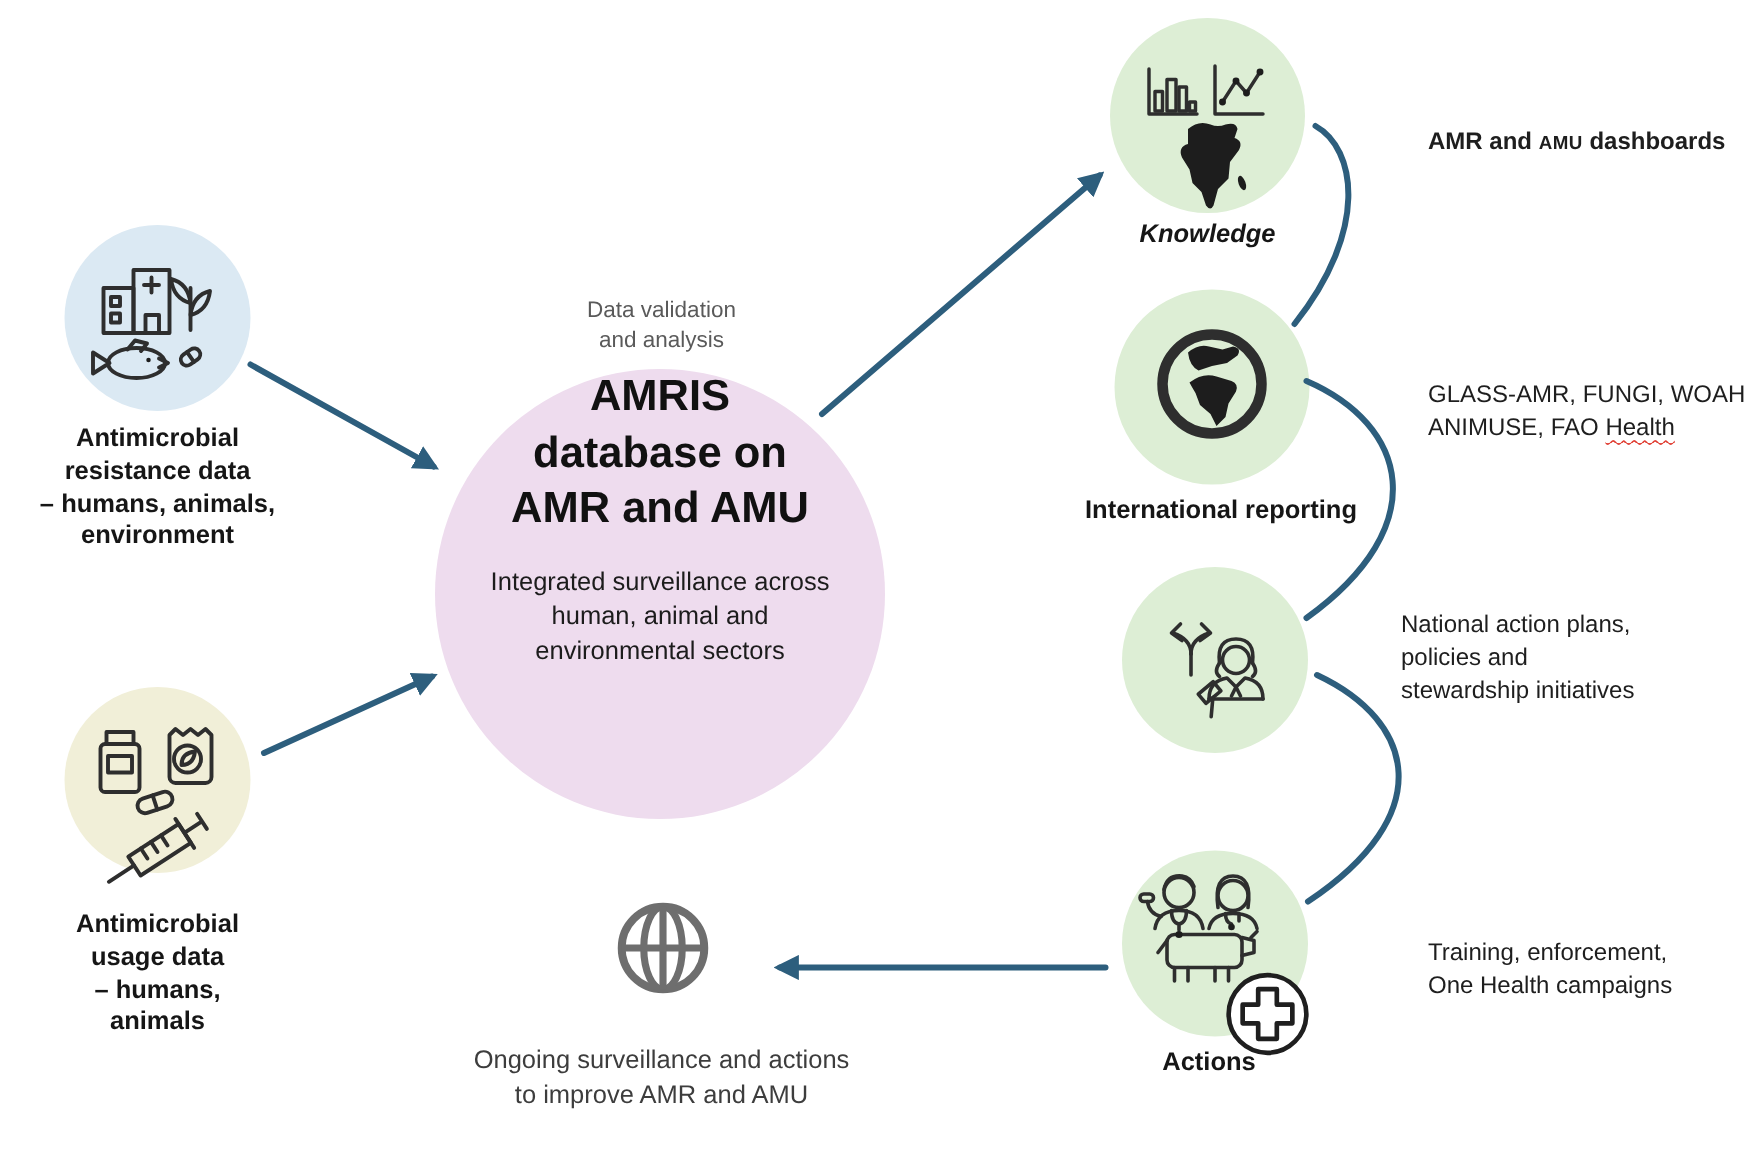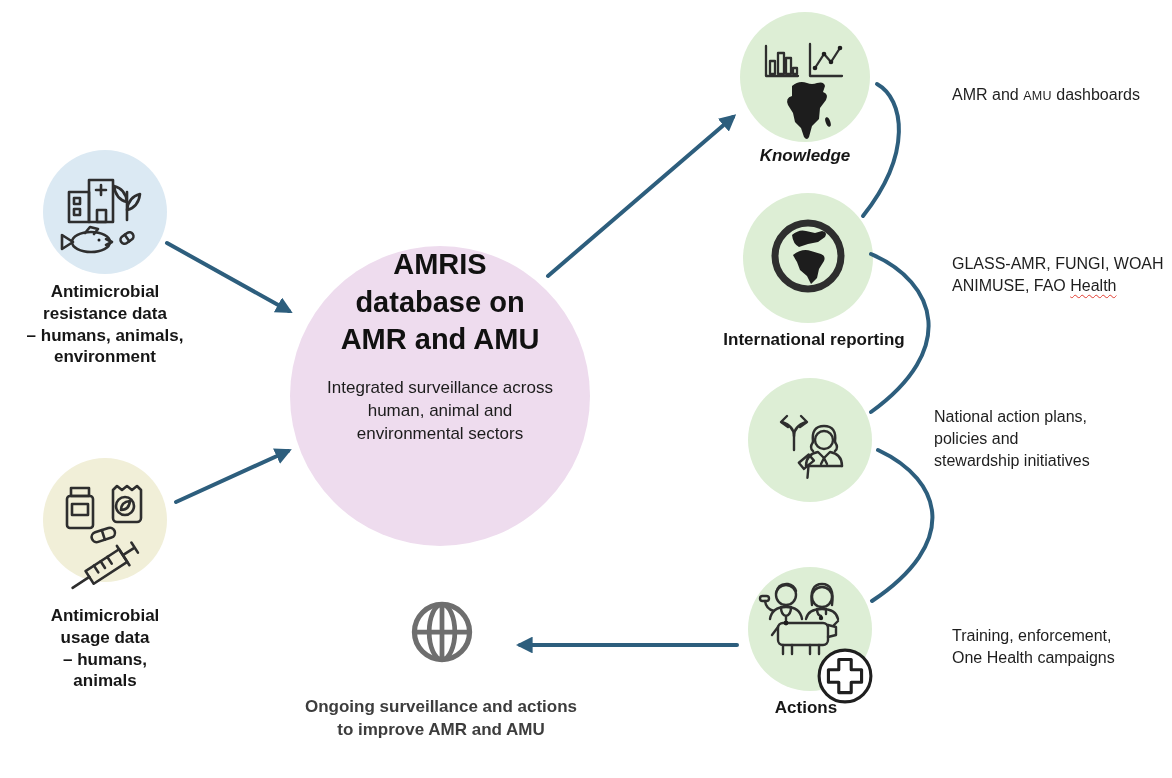--- a/index.html
+++ b/index.html
@@ -14,21 +14,21 @@
   .annot{position:absolute;font-size:16px;color:#1e1e1e;line-height:1.36;
          white-space:pre-line;text-align:left;}
   .smallcaps{font-size:12.5px;letter-spacing:.3px;}
   .squiggle{text-decoration:underline wavy var(--spellcheck-red);
             text-decoration-thickness:1px;text-underline-offset:3px;}
   .hub{display:flex;flex-direction:column;align-items:center;}
   .hub-title{font-weight:700;font-size:29px;line-height:1.3;
              color:#111;text-align:center;white-space:pre-line;}
   .hub-sub{margin-top:18px;font-size:17px;color:#1c1c1c;text-align:center;
            white-space:pre-line;line-height:1.35;}
-  .footer-lbl{position:absolute;font-weight:700;font-size:17px;color:var(--footer-text);
+  .footer-lbl{position:absolute;font-weight:400;font-size:17px;color:var(--footer-text);
               text-align:center;white-space:pre-line;line-height:1.35;}
   .overlay{position:absolute;left:0;top:0;pointer-events:none;}
   .flow{fill:none;stroke:var(--arrow);stroke-width:4;stroke-linecap:round;}
   .ah{fill:var(--arrow);}
   .ink{stroke:#2e2e2e;fill:none;stroke-width:2.6;stroke-linecap:round;stroke-linejoin:round;}
   .ink-fill{fill:#1d1d1d;stroke:none;}
   .plus-badge{position:absolute;}
 </style>
 </head>
 <body>
@@ -84,20 +84,22 @@
           <path d="M62 117 h-20"></path>
         </g>
       </g>
     </svg>
   </div>
   <div class="lbl" style="left:-20px;top:605px;width:250px;">Antimicrobial
 usage data
 – humans,
 animals</div>
 
+  <div class="note" style="left:341px;top:197px;width:200px;">Data validation
+and analysis</div>
 
   <div class="circle hub" style="left:290px;top:246px;width:300px;height:300px;background:var(--circle-pink);">
     <div class="hub-title">AMRIS
 database on
 AMR and AMU</div>
     <div class="hub-sub">Integrated surveillance across
 human, animal and
 environmental sectors</div>
   </div>
 
@@ -114,21 +116,21 @@
       </g>
       <circle cx="75" cy="56" r="2.3" class="ink-fill"></circle>
       <circle cx="84" cy="42" r="2.3" class="ink-fill"></circle>
       <circle cx="91" cy="50" r="2.3" class="ink-fill"></circle>
       <circle cx="100" cy="36" r="2.3" class="ink-fill"></circle>
       <path class="ink-fill" d="M52 74 q7 -6 15 -3 q5 2 10 0 q7 -2 8 3 l-2 6 q6 2 3 8 l-6 8 -1 11 -7 7 -3 11 q-2 4 -5 0 l-3 -9 -6 -6 -2 -9 -5 -8 q-3 -7 4 -9 z"></path>
       <ellipse cx="88" cy="110" rx="2.3" ry="5" transform="rotate(-20 88 110)" class="ink-fill"></ellipse>
     </svg>
   </div>
   <div class="lbl" style="left:705px;top:145px;width:200px;font-style:italic;">Knowledge</div>
-  <div class="annot" style="left:952px;top:62px;width:210px;">
+  <div class="annot" style="left:952px;top:62px;width:210px;font-weight:bold;">
     <span>AMR and </span><span class="smallcaps">AMU</span><span> dashboards</span>
   </div>
 
   <div class="circle" style="left:743px;top:193px;width:130px;height:130px;background:var(--circle-green);">
     <svg width="130" height="130" viewBox="0 0 130 130">
       <circle cx="65" cy="63" r="33" fill="none" stroke="#2e2e2e" stroke-width="7"></circle>
       <path class="ink-fill" d="M50 62 q9 -7 18 -4 l10 3 q5 2 3 7 l-5 8 -2 9 -6 6 -4 -8 -7 -6 -3 -8 q-3 -5 -4 -7 z"></path>
       <path class="ink-fill" d="M49 42 q7 -6 14 -4 l9 2 7 -2 q6 1 3 6 l-7 5 -10 2 -9 3 q-6 -3 -7 -12 z"></path>
     </svg>
   </div>

